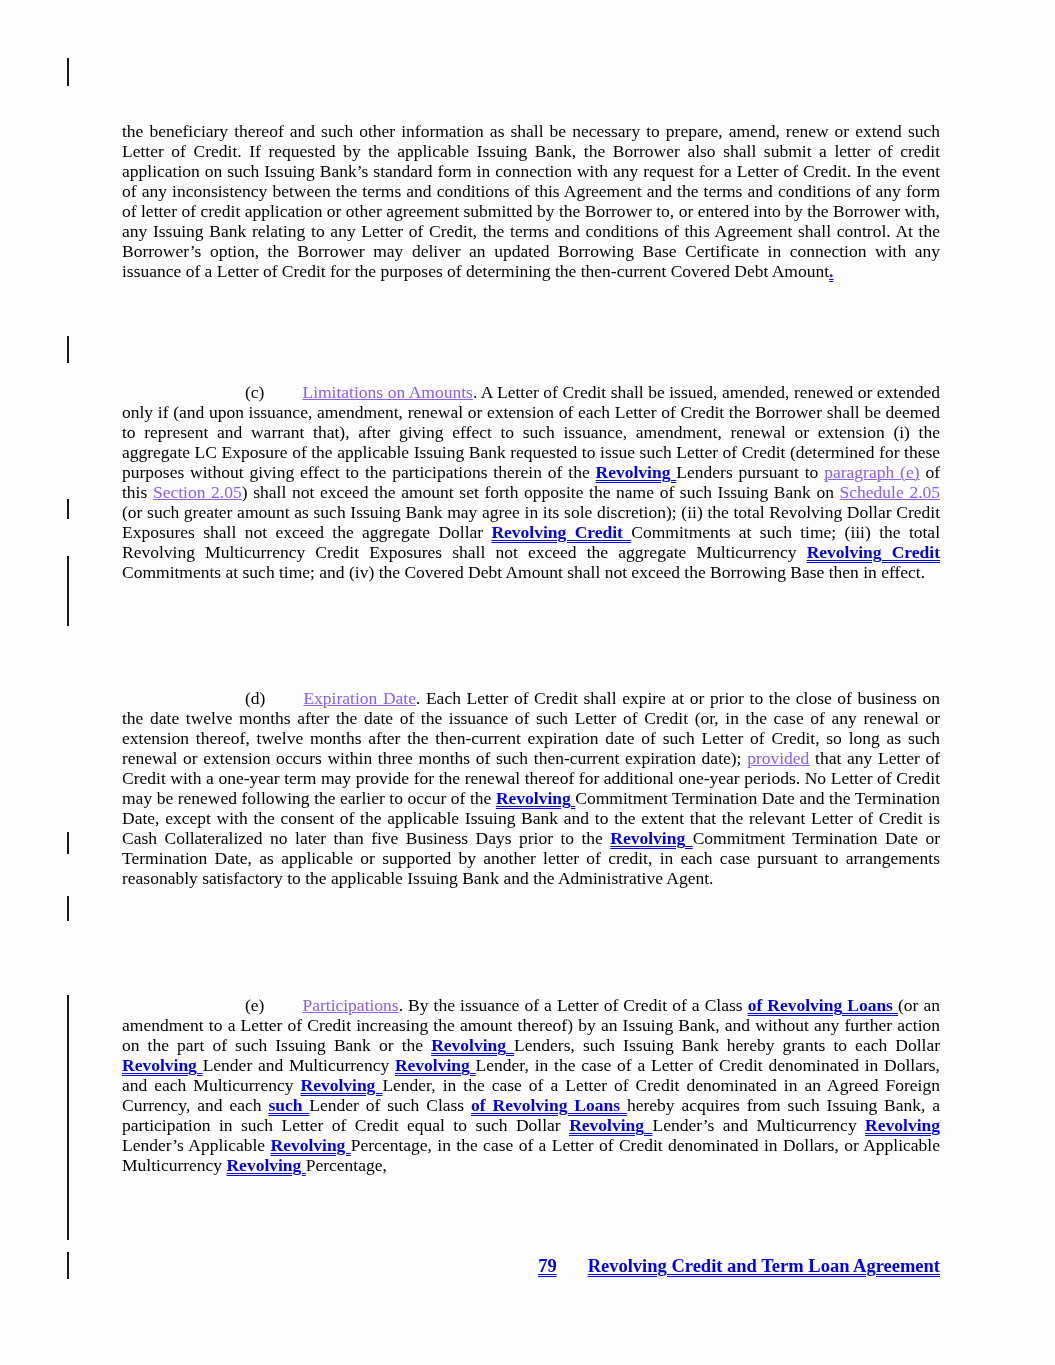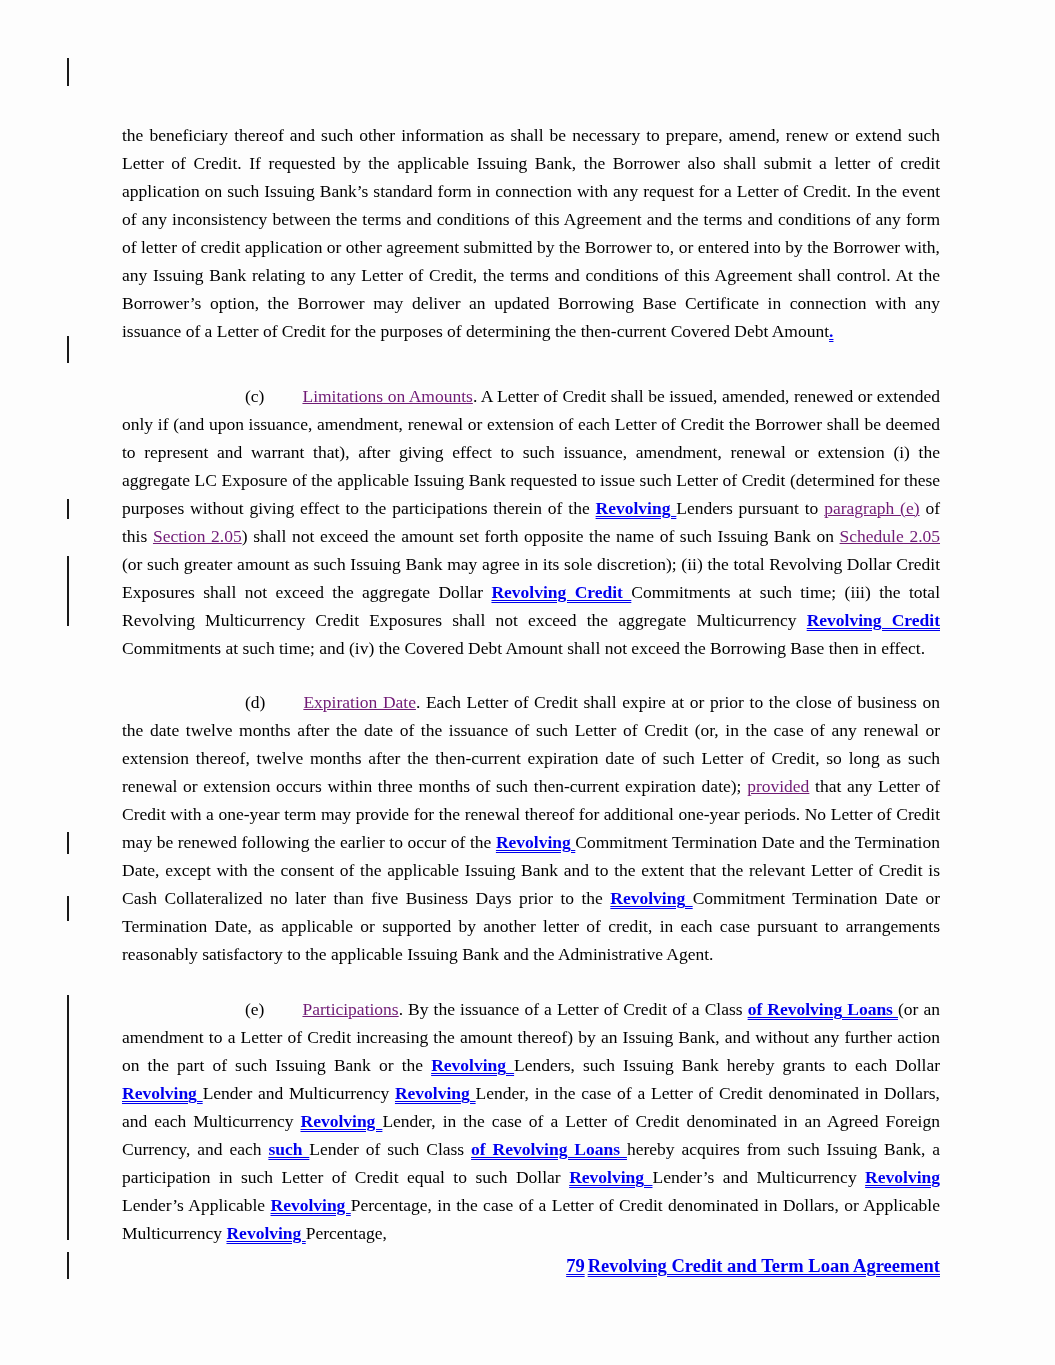--- a/index.html
+++ b/index.html
@@ -9,48 +9,48 @@
     background:#fdfdfd;
     font-family:"Liberation Serif", serif;
     color:#000;
     overflow:hidden;
   }
   .text-col { position:absolute; left:122px; top:0; width:818px; }
   .para {
     position:absolute; left:0; width:100%;
     margin:0;
     font-size:17.5px;
-    line-height:28px;
+    line-height:20px;
     text-align:justify;
     color:#000;
   }
   .para.indented { text-indent:123px; }
   .tab { display:inline-block; width:38px; }
   .r-t { color:#000; }
-  .r-u { color:#701a75; text-decoration-line:underline; text-decoration-thickness:1px; }
+  .r-u { color:#8b5cf6; text-decoration-line:underline; text-decoration-thickness:1px; }
   .r-ins {
     color:var(--ins-color,#0000EE);
     font-weight:bold;
     text-decoration-line:underline;
     text-decoration-style:double;
     text-decoration-thickness:1px;
     text-underline-offset:2px;
   }
   .footer {
     position:absolute; right:115px; top:1256px;
     font-size:18.5px; font-weight:bold;
     color:var(--ins-color,#0000EE);
     white-space:nowrap;
   }
   .pgnum {
     text-decoration-line:underline;
     text-decoration-style:double;
     text-decoration-thickness:1px;
     text-underline-offset:2px;
-    margin-right:3px;
+    margin-right:31px;
   }
   .doctitle {
     text-decoration-line:underline;
     text-decoration-style:double;
     text-decoration-thickness:1px;
     text-underline-offset:2px;
   }
   .bar {
     position:absolute; left:67px; width:2px;
     background:var(--bar-color,#1a1a1a);

